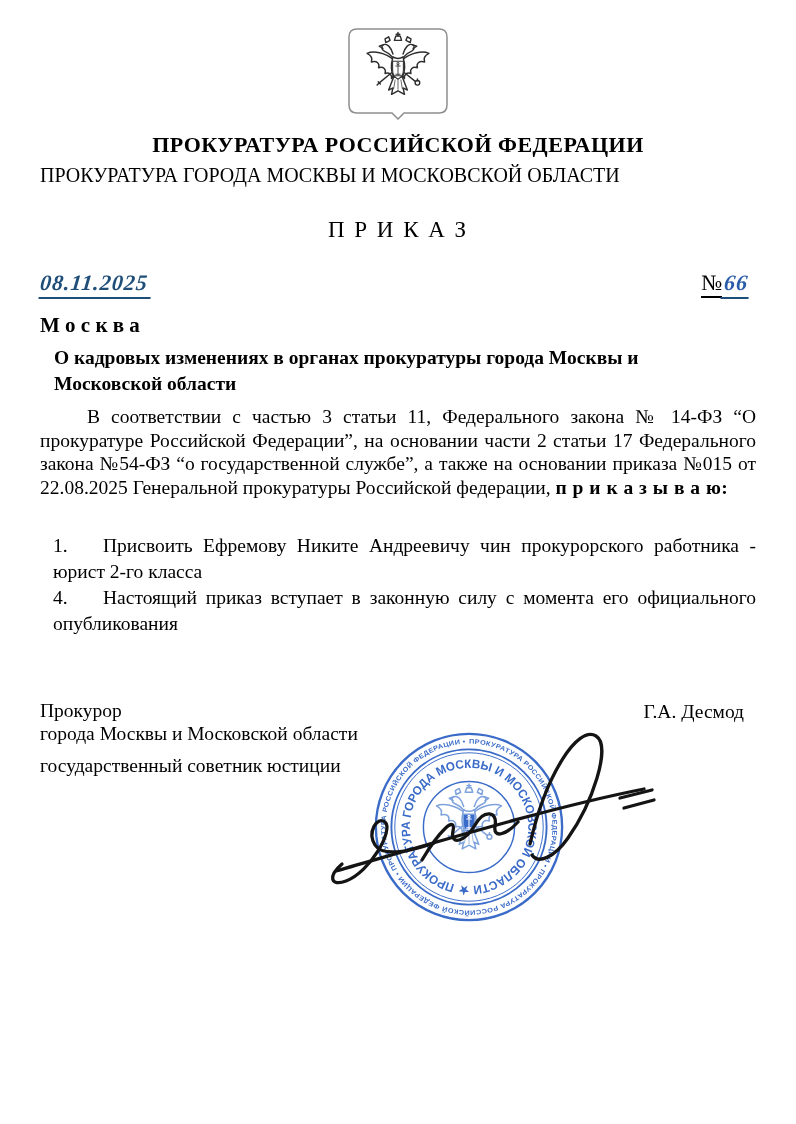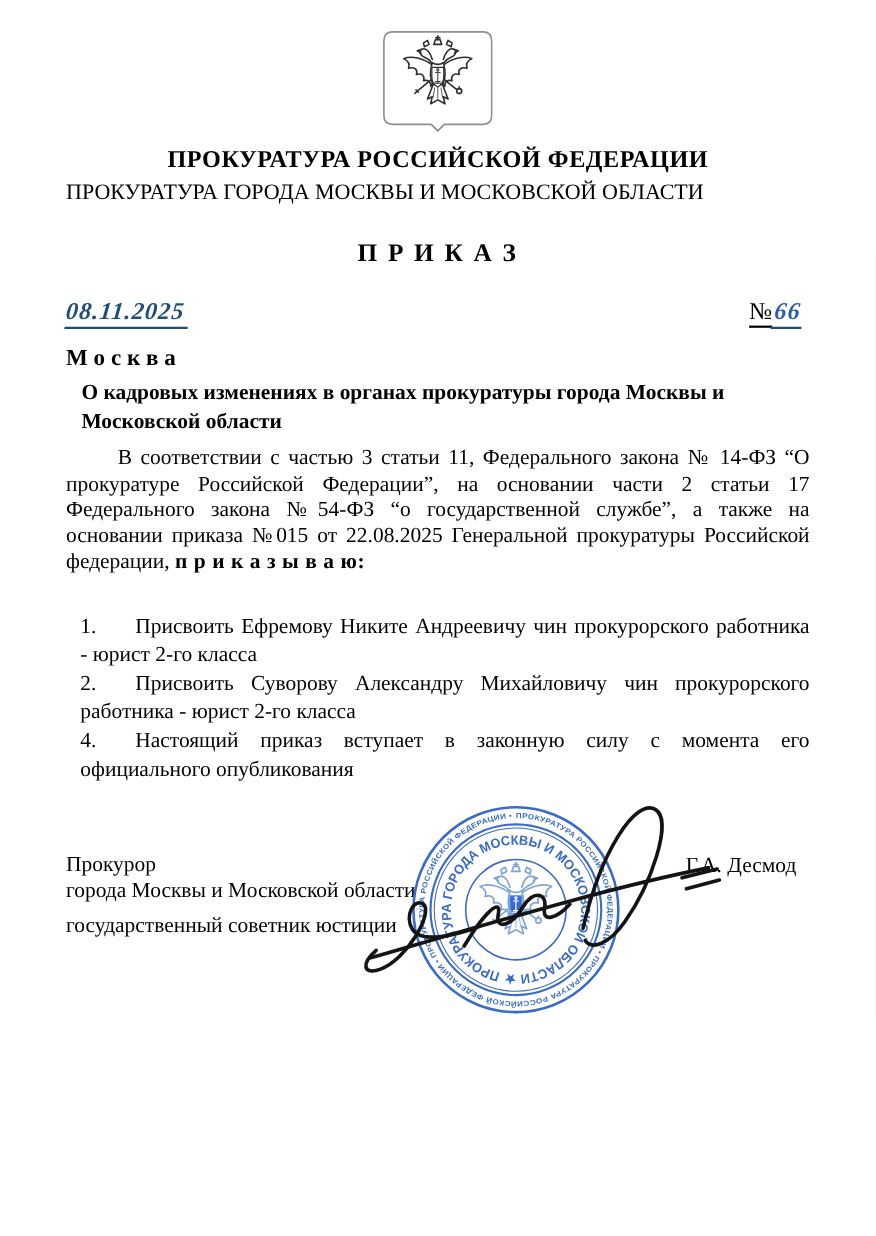--- a/index.html
+++ b/index.html
@@ -5,27 +5,27 @@
   html,body{margin:0;padding:0;background:#e8e8e8;}
   .page{
     position:relative;
     width:796px;height:1124px;
     margin:0 auto;
     background:#ffffff;
     font-family:"Liberation Serif", serif;
     color:#000;
     overflow:hidden;
   }
-  .content{padding:0 60px;}
+  .content{padding:0 40px;}
 
   .emblem-wrap{width:100px;height:92px;margin:28px auto 0;display:block;}
 
   .org-main{margin-top:12px;text-align:center;font-size:22px;font-weight:bold;letter-spacing:0.5px;line-height:25px;}
   .org-sub{margin-top:7px;text-align:left;font-size:20px;line-height:23px;}
-  .doc-type{margin-top:30px;text-align:center;font-size:23px;font-weight:bold;letter-spacing:2px;line-height:26px;}
+  .doc-type{margin-top:30px;text-align:center;font-size:23px;font-weight:normal;letter-spacing:2px;line-height:26px;}
 
   .meta-row{margin-top:27px;display:flex;justify-content:space-between;align-items:baseline;font-size:22px;}
   .hand{
     font-style:italic;font-weight:bold;
     color:#1f4e79;
     display:inline-block;
     transform:skewX(-6deg);
     letter-spacing:1px;
   }
   .date-field{border-bottom:2.5px solid #1f4e79;padding:0 4px 1px 0;}
@@ -112,21 +112,20 @@
     </div>
 
     <div class="city">М о с к в а</div>
 
     <div class="title">О кадровых изменениях в органах прокуратуры города Москвы и Московской области</div>
 
     <p class="intro"><span>В соответствии с частью 3 статьи 11, Федерального закона № 14-ФЗ “О прокуратуре Российской Федерации”, на основании части 2 статьи 17 Федерального закона №54-ФЗ “о государственной службе”, а также на основании приказа №015 от 22.08.2025 Генеральной прокуратуры Российской федерации, </span><b>п р и к а з ы в а ю:</b></p>
 
     <div class="list">
       <div class="ol-item"><span class="num">1.</span><span>Присвоить Ефремову Никите Андреевичу чин прокурорского работника - юрист 2-го класса</span></div>
-      <div class="ol-item"><span class="num">2.</span><span>Присвоить Суворову Александру Михайловичу чин прокурорского работника - юрист 2-го класса</span></div>
       <div class="ol-item"><span class="num">4.</span><span>Настоящий приказ вступает в законную силу с момента его официального опубликования</span></div>
     </div>
 
     <div class="sign-row">
       <div class="sign-left">
         <div>Прокурор</div>
         <div>города Москвы и Московской области</div>
         <div class="sign-rank">
           <div>государственный советник юстиции</div>
         </div>

